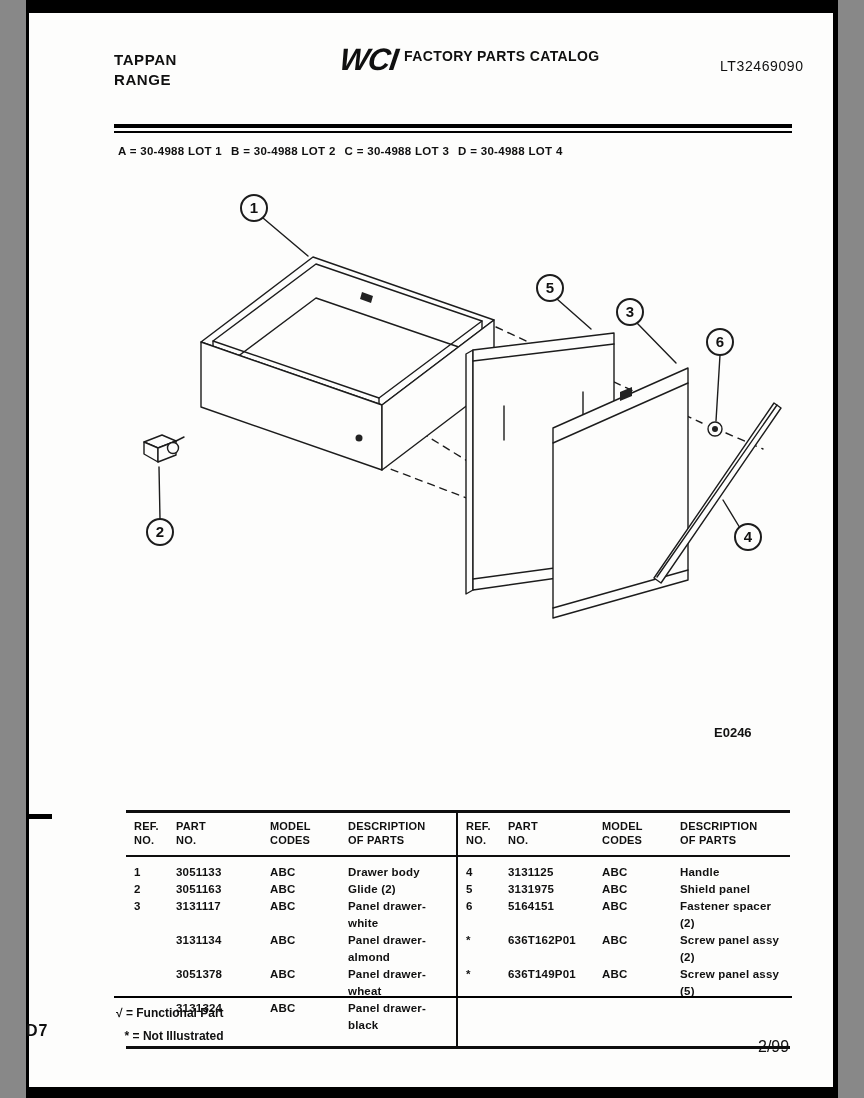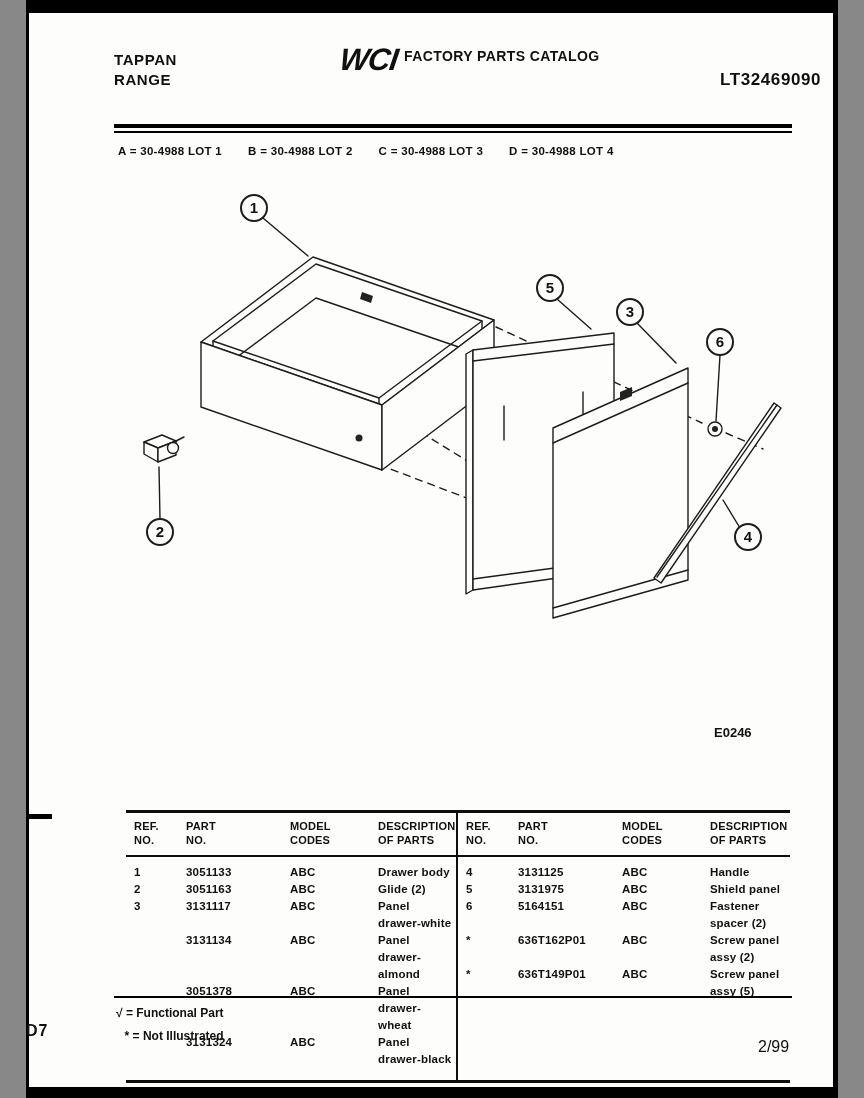--- a/index.html
+++ b/index.html
@@ -11,36 +11,36 @@
   }
   .bar { position: absolute; background: #000; }
   .bar-top { left: 0; top: 0; width: 100%; height: 13px; }
   .bar-bottom { left: 0; bottom: 0; width: 100%; height: 11px; }
   .bar-left { left: 0; top: 0; width: 3px; height: 100%; }
   .bar-right { right: 0; top: 0; width: 5px; height: 100%; }
 
   .brand { position: absolute; left: 88px; top: 50px; font-size: 15px; font-weight: 700; line-height: 20px; letter-spacing: .6px; }
   .logo { position: absolute; left: 314px; top: 42px; font-size: 31px; font-weight: 900; font-style: italic; letter-spacing: -1px; transform: skewX(-8deg); }
   .catalog-title { position: absolute; left: 378px; top: 48px; font-size: 14px; font-weight: 700; letter-spacing: .4px; }
-  .doc-number { position: absolute; left: 694px; top: 70px; font-size: 17px; font-weight: 700; letter-spacing: .6px; }
+  .doc-number { position: absolute; left: 694px; top: 58px; font-size: 14px; font-weight: 400; letter-spacing: .6px; }
 
   .rule-thick { position: absolute; left: 88px; top: 124px; width: 678px; height: 4px; background: #000; }
   .rule-thin  { position: absolute; left: 88px; top: 131px; width: 678px; height: 2px; background: #000; }
 
-  .lots { position: absolute; left: 92px; top: 145px; display: flex; gap: 26px; font-size: 11.5px; font-weight: 700; letter-spacing: .3px; }
+  .lots { position: absolute; left: 92px; top: 145px; display: flex; gap: 9px; font-size: 11.5px; font-weight: 700; letter-spacing: .3px; }
 
   .diagram-svg { position: absolute; left: 0; top: 180px; }
   .diagram-svg text { font-family: "Liberation Sans", sans-serif; font-size: 15px; font-weight: 700; fill: #111; stroke: none; text-anchor: middle; }
 
   .margin-tick { position: absolute; left: 0; top: 814px; width: 26px; height: 5px; background: #000; }
 
   .ptable { position: absolute; left: 100px; top: 810px; width: 664px; border-top: 3px solid #0e0e0e; border-bottom: 3px solid #0e0e0e; display: flex; }
   .ptable-half { width: 50%; padding-bottom: 12px; }
   .ptable-half.left { border-right: 2px solid #0e0e0e; }
-  .phead, .prow { display: grid; grid-template-columns: 40px 92px 76px auto; column-gap: 12px; padding-left: 8px; padding-right: 4px; }
+  .phead, .prow { display: grid; grid-template-columns: 40px 92px 76px auto; column-gap: 2px; padding-left: 8px; padding-right: 4px; }
   .phead { border-bottom: 2px solid #0e0e0e; padding-top: 6px; padding-bottom: 7px; margin-bottom: 7px; }
   .th { font-size: 11px; font-weight: 700; white-space: pre-line; line-height: 1.3; letter-spacing: .2px; }
   .prow { line-height: 17px; }
   .td { font-size: 11.5px; font-weight: 700; letter-spacing: .2px; }
 
   .foot-rule { position: absolute; left: 88px; top: 996px; width: 678px; height: 2px; background: #000; }
   .legend { position: absolute; left: 90px; top: 1002px; font-size: 12px; font-weight: 700; line-height: 23px; text-align: right; }
   .page-code { position: absolute; left: 0; right: 0; top: 1022px; text-align: left; font-size: 16px; font-weight: 800; letter-spacing: 1px; }
   .date-code { position: absolute; left: 732px; top: 1038px; font-size: 16px; font-weight: 400; }
 </style>

